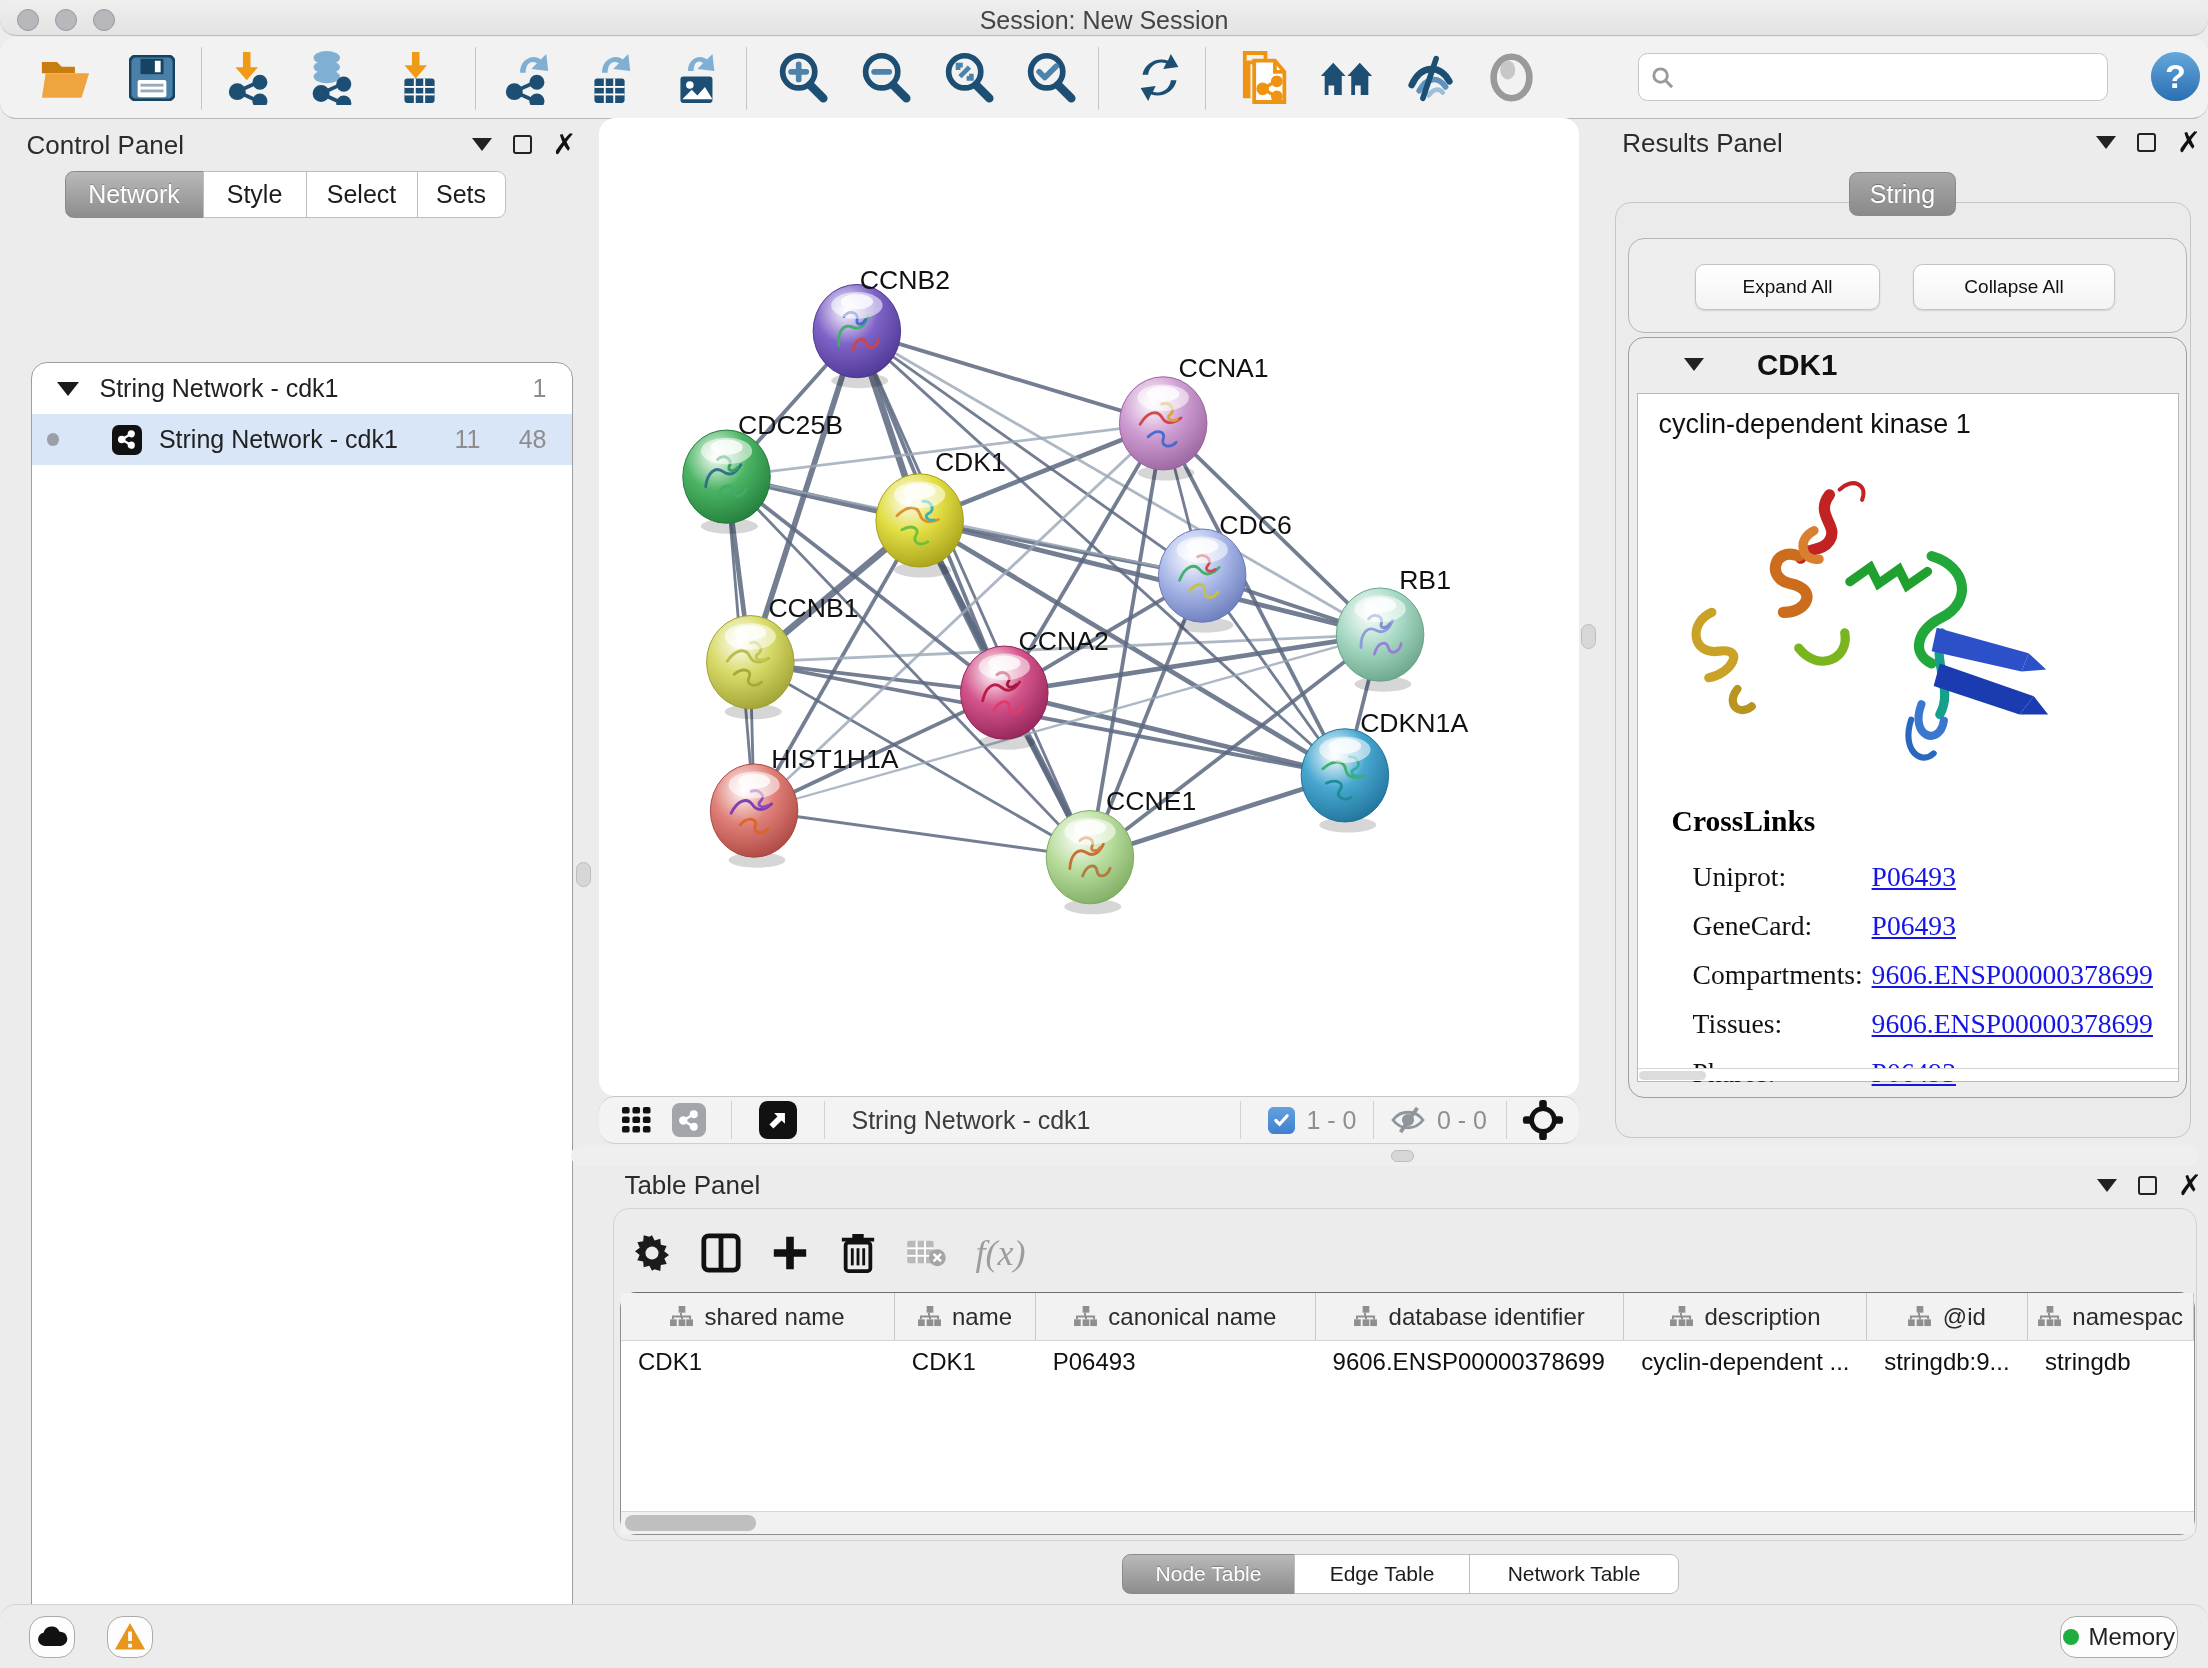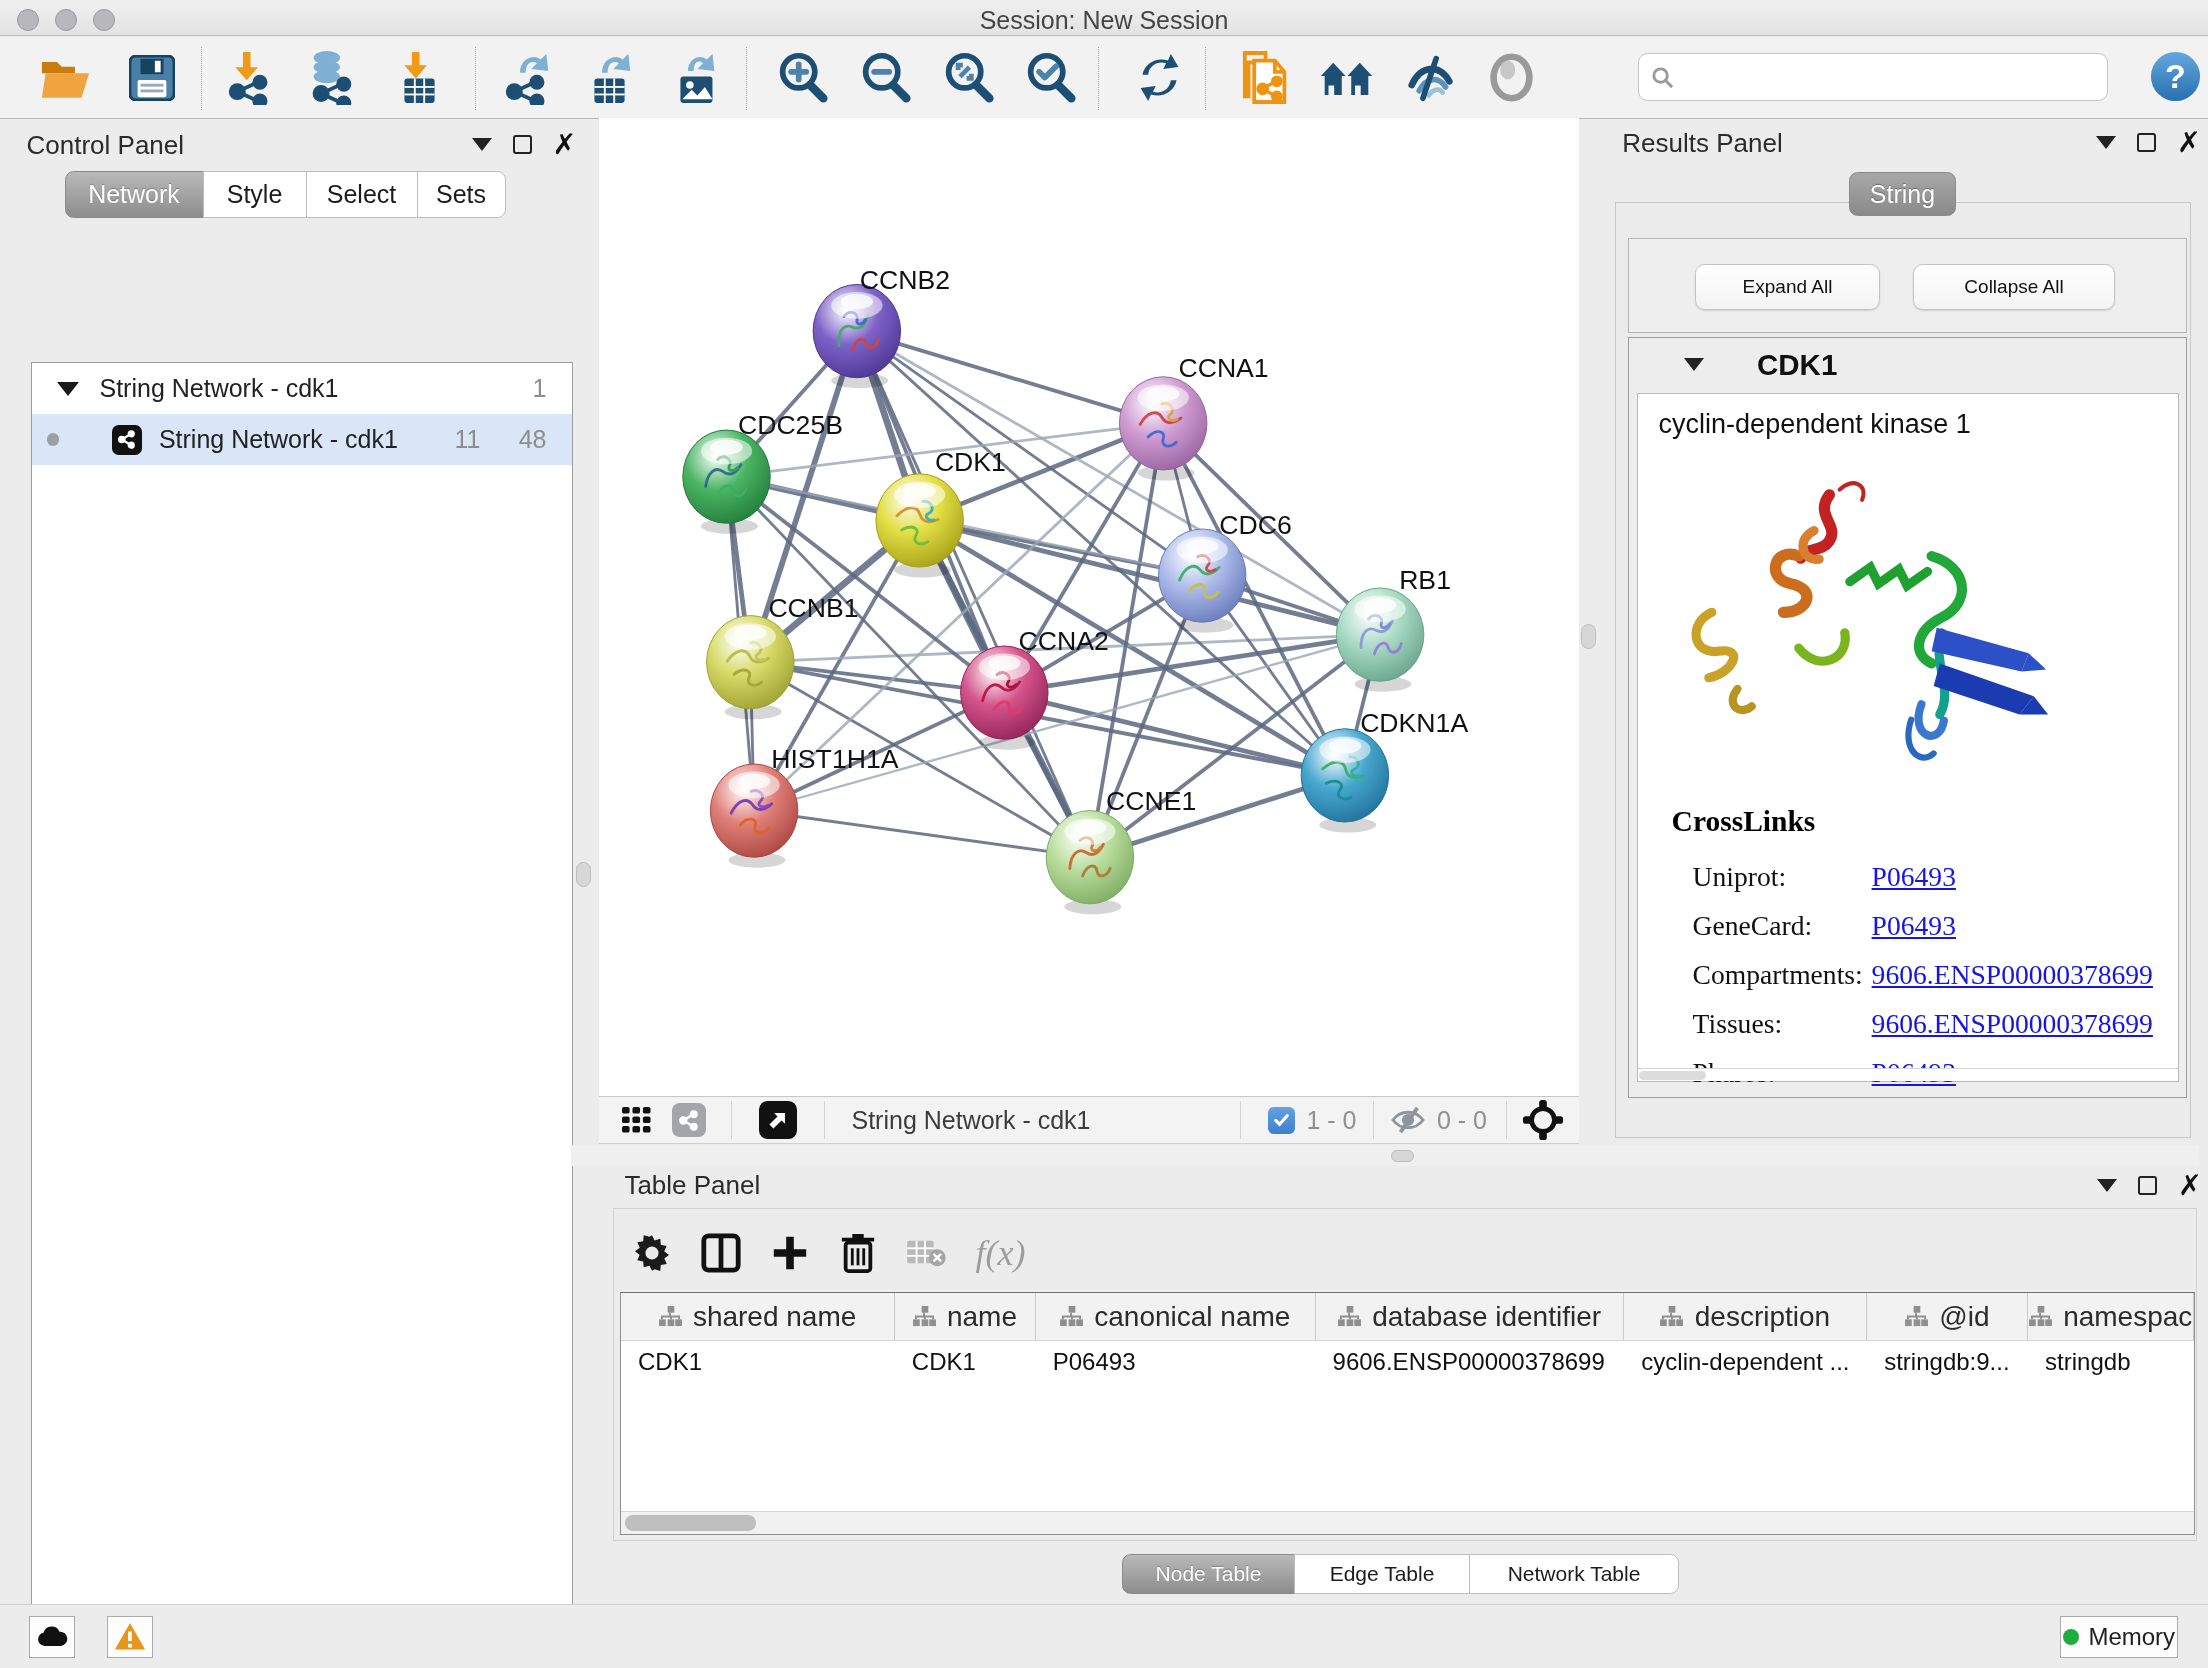--- a/index.html
+++ b/index.html
@@ -1,18 +1,18 @@
 <!DOCTYPE html>
 <html style="font-size:15px"><head>
 <meta charset="utf-8">
 <style>
   * { margin:0; padding:0; box-sizing:border-box; }
   html,body { width:2208px; height:1668px; }
   body { font-family:"Liberation Sans","DejaVu Sans",sans-serif; background:#ececec; overflow:hidden; position:relative; color:#222; }
-  .abs { position:absolute; }
+  .abs { position:absolute;border-radius:16px; }
 
   
   .titlebar { left:0; top:0; width:2208px; height:36px; background:linear-gradient(#efefef,#e3e3e3); border-bottom:1px solid #bdbdbd; }
   .traffic { top:8.6px; width:22px; height:22px; border-radius:50%; background:#b7b7bc; border:1px solid #98989d; }
   .win-title { left:0; top:5.7px; width:2208px; text-align:center; font-size:25px; color:#454545; }
 
   
   .toolbar { left:0; top:37px; width:2208px; height:82px; background:#f2f2f2; border-bottom:1.9px solid #b8b8b8; }
   .tbtn { top:11.4px; width:55px; height:59px; display:flex; align-items:center; justify-content:center; }
   .tsep { top:9.5px; width:0; height:63px; border-left:1.9px dotted #a9a9a9; }
@@ -64,21 +64,21 @@
   .xl-row { display:flex; font-size:27.6px; height:49px; align-items:center; }
   .xl-label { width:179px; color:#111; }
   .xl-link { color:#1515e6; text-decoration:underline; }
 
   
   .tp-container { left:613px; top:1208px; width:1584px; height:333px; background:#ececec; border:1px solid #d2d2d2; }
   .tp-toolbar { position:absolute; left:19px; top:13.3px; height:61px; display:flex; align-items:center; gap:28.5px; }
   .fx { font-family:"Liberation Serif","DejaVu Serif",serif; font-style:italic; font-size:36px; color:#9d9d9d; }
   .tablebox { left:620px; top:1292px; width:1575px; height:243px; background:#fff; border:1px solid #8f8f8f; border-top:1.9px solid #6f6f6f; }
   .thead { display:flex; height:48px; background:#f2f2f2; border-bottom:1px solid #d6d6d6; }
-  .th { display:flex; align-items:center; justify-content:center; gap:11.4px; font-size:28px; color:#2b2b2b; border-right:1px solid #c9c9c9; overflow:hidden; white-space:nowrap; }
+  .th { display:flex; align-items:center; justify-content:center; gap:11.4px; font-size:24px; color:#2b2b2b; border-right:1px solid #c9c9c9; overflow:hidden; white-space:nowrap; }
   .trow { display:flex; height:42px; align-items:center; }
   .td { font-size:24px; color:#111; padding-left:17px; overflow:hidden; white-space:nowrap; }
   .hscroll { position:absolute; left:0; bottom:0; width:100%; height:23px; background:#f1f1f1; border-top:1px solid #d5d5d5; }
   .hthumb { position:absolute; left:3.8px; top:2.9px; width:131px; height:16px; border-radius:8.6px; background:#bfbfbf; }
   .tp-tabs { left:1122px; top:1554px; display:flex; }
   .tp-tabs .seg { font-size:21px; height:40px; }
 
   
   .statusbar { left:0; top:1604px; width:2208px; height:65px; border-top:1px solid #d2d2d2; background:#ececec; }
   .sq-btn { top:10.5px; width:46px; height:42px; background:#fdfdfd; border:1.9px solid #ababab; display:flex; align-items:center; justify-content:center; }

